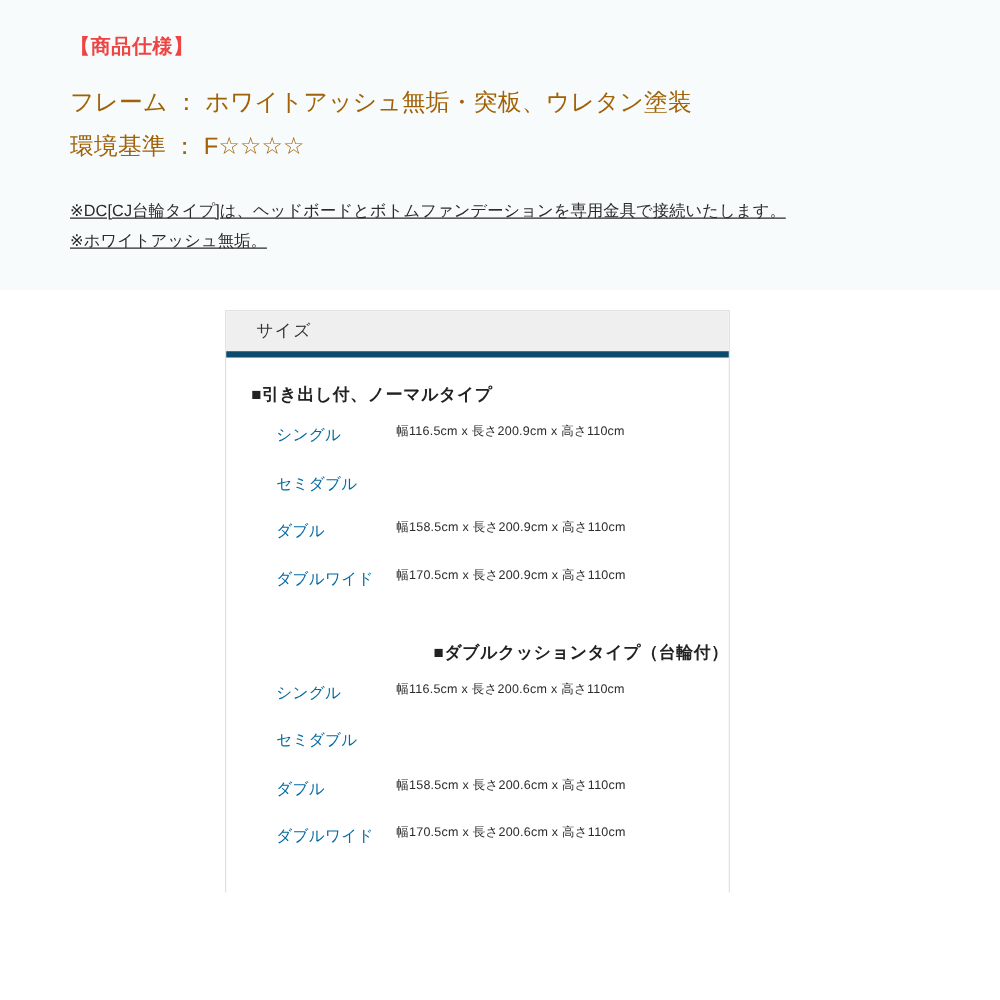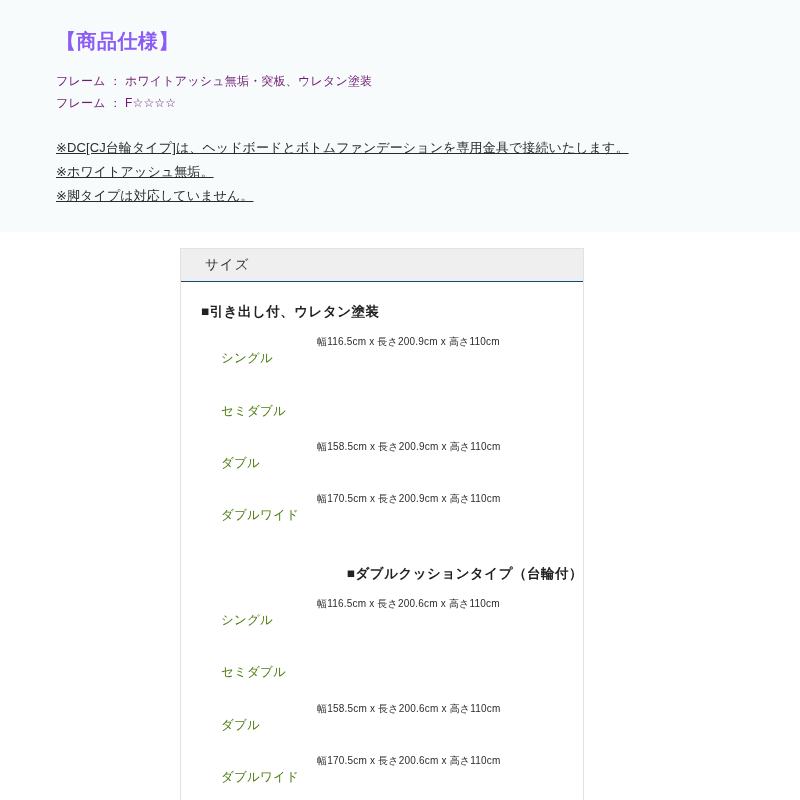--- a/index.html
+++ b/index.html
@@ -26,30 +26,30 @@
     position: absolute;
     left: 0;
     top: 0;
     width: 800px;
     height: 232px;
     background: #f7fbfb;
     box-sizing: border-box;
     padding: 28px 50px 0 56px;
   }
   .spec-title {
-    font-size: 20px;
+    font-size: 16px;
     font-weight: bold;
-    color: #8b5cf6;
+    color: #ef4444;
     letter-spacing: 0.5px;
     margin: 0 0 16px 0;
     line-height: 1.3;
   }
   .spec-line {
-    font-size: 12px;
-    color: #701a75;
+    font-size: 19px;
+    color: #a16207;
     line-height: 1.85;
     letter-spacing: 0.2px;
   }
   .spec-notes {
     margin-top: 22px;
   }
   .spec-note {
     font-size: 13px;
     color: #2b2b2b;
     line-height: 1.85;
@@ -73,21 +73,21 @@
     left: 180px;
     top: 248px;
     width: 404px;
     background: #ffffff;
     border: 1px solid #e2e2e2;
     border-bottom: none;
     box-sizing: border-box;
   }
   .size-header {
     background: #efefef;
-    border-bottom: 1px solid #0c4a6e;
+    border-bottom: 5px solid #0c4a6e;
     font-size: 13.5px;
     color: #333333;
     padding: 7px 0 7px 24px;
     letter-spacing: 1px;
   }
   .table-body {
     padding: 14px 0 18px 0;
   }
   .group-title {
     font-size: 13.5px;
@@ -103,59 +103,57 @@
   }
   .row {
     display: flex;
     padding: 0 10px 0 0;
     margin-bottom: 14px;
   }
   .row .label {
     width: 136px;
     flex: 0 0 136px;
     font-size: 12.5px;
-    color: #4d7c0f;
+    color: #0369a1;
     padding-left: 40px;
     box-sizing: border-box;
     line-height: 1.95;
     letter-spacing: 0.2px;
-    margin-top: 14px;
   }
   .row .value {
     flex: 1;
     font-size: 10px;
     color: #2b2b2b;
     line-height: 1.95;
     letter-spacing: 0.2px;
     padding-right: 8px;
   }
 </style>
 </head>
 <body>
 
 <div class="page">
 
   <section class="spec-block">
     <h1 class="spec-title">【商品仕様】</h1>
     <div class="spec-line">フレーム ： ホワイトアッシュ無垢・突板、ウレタン塗装</div>
-    <div class="spec-line">フレーム ： F☆☆☆☆</div>
+    <div class="spec-line">環境基準 ： F☆☆☆☆</div>
     <div class="spec-notes">
       <div class="spec-note">※DC[CJ台輪タイプ]は、ヘッドボードとボトムファンデーションを専用金具で接続いたします。</div>
       <div class="spec-note">※ホワイトアッシュ無垢。</div>
-      <div class="spec-note">※脚タイプは対応していません。</div>
     </div>
   </section>
 
   <div class="gap"></div>
 
   <section class="size-table">
     <div class="size-header">サイズ</div>
     <div class="table-body">
 
-      <div class="group-title">■引き出し付、ウレタン塗装</div>
+      <div class="group-title">■引き出し付、ノーマルタイプ</div>
 
       <div class="row">
         <div class="label">シングル</div>
         <div class="value">幅116.5cm x 長さ200.9cm x 高さ110cm</div>
       </div>
       <div class="row">
         <div class="label">セミダブル</div>
       </div>
       <div class="row">
         <div class="label">ダブル</div>

